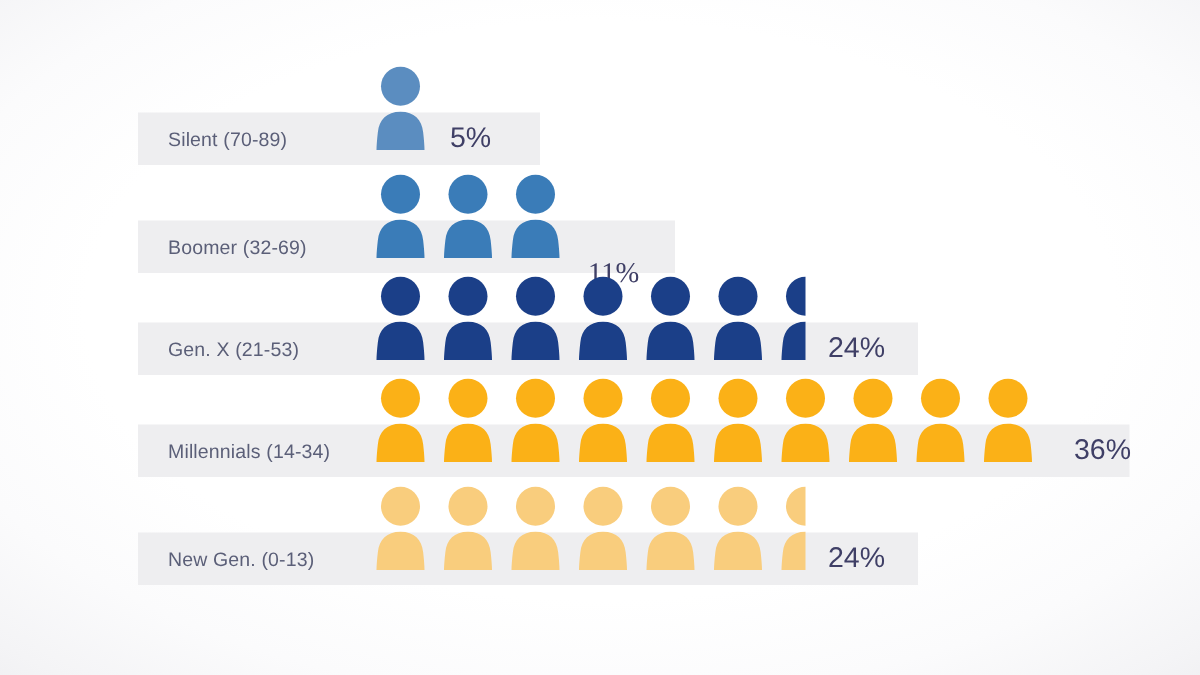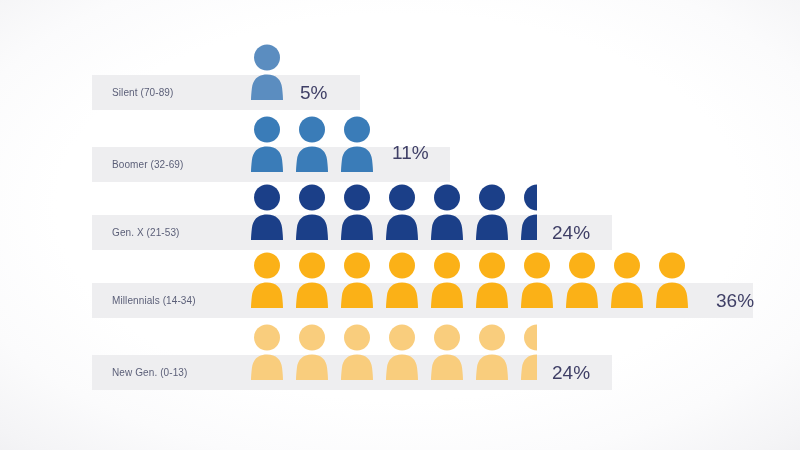--- a/index.html
+++ b/index.html
@@ -35,21 +35,21 @@
     left: 92px;
     height: 35px;
     background: #eeeef0;
   }
 
   .row-label {
     position: absolute;
     left: 112px;
     height: 35px;
     line-height: 35px;
-    font-size: 10px;
+    font-size: 13px;
     color: #5b5f78;
     letter-spacing: 0.1px;
     white-space: nowrap;
   }
 
   .pct {
     position: absolute;
     height: 35px;
     line-height: 35px;
     font-size: 19px;
@@ -113,21 +113,21 @@
             </svg>
           </div>
           <div class="fig" style="left: 90px;">
             <svg viewBox="0 0 38 58" xmlns="http://www.w3.org/2000/svg" aria-hidden="true">
               <circle cx="19" cy="14.5" r="13" fill="#3a7cb8"></circle>
               <path d="M19 31.5c-9.2 0-14.2 5.2-15.1 13.6-0.6 5.3-0.9 9.3-0.9 11.9h32c0-2.6-0.3-6.6-0.9-11.9C33.2 36.7 28.2 31.5 19 31.5z" fill="#3a7cb8"></path>
             </svg>
           </div>
         </div>
         <div class="row-label" style="top: 33px; color: rgb(91, 95, 120);">Boomer (32-69)</div>
-        <div class="pct" style="left: 392px; top: 21px; color: rgb(63, 63, 102);">11%</div>
+        <div class="pct" style="left: 392px; top: 51px; color: rgb(63, 63, 102); font-family: Liberation Serif, serif;">11%</div>
       </div>
       <div class="row" style="top: 182px;">
         <div class="band" style="left: 92px; width: 520px; top: 33px; background: rgb(238, 238, 240);"></div>
         <div class="figures" style="left: 248px; top: 1px;">
           <div class="fig" style="left: 0px;">
             <svg viewBox="0 0 38 58" xmlns="http://www.w3.org/2000/svg" aria-hidden="true">
               <circle cx="19" cy="14.5" r="13" fill="#1b3f88"></circle>
               <path d="M19 31.5c-9.2 0-14.2 5.2-15.1 13.6-0.6 5.3-0.9 9.3-0.9 11.9h32c0-2.6-0.3-6.6-0.9-11.9C33.2 36.7 28.2 31.5 19 31.5z" fill="#1b3f88"></path>
             </svg>
           </div>

